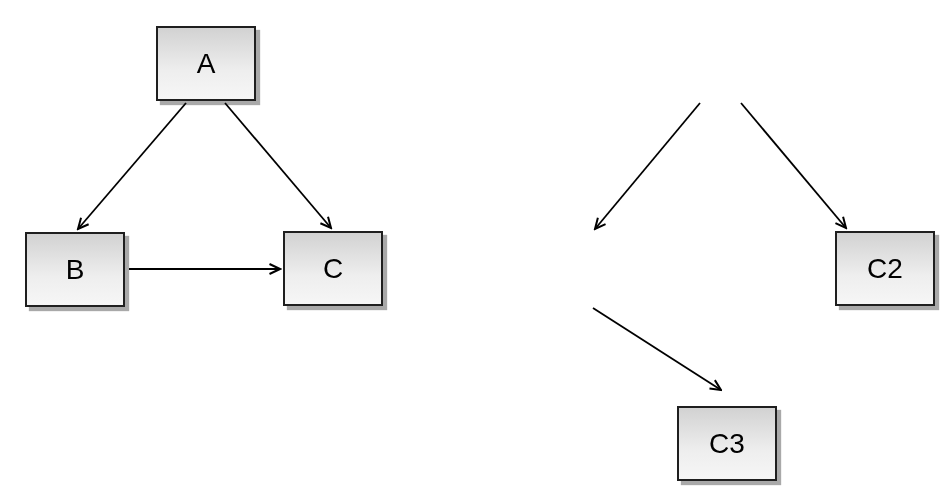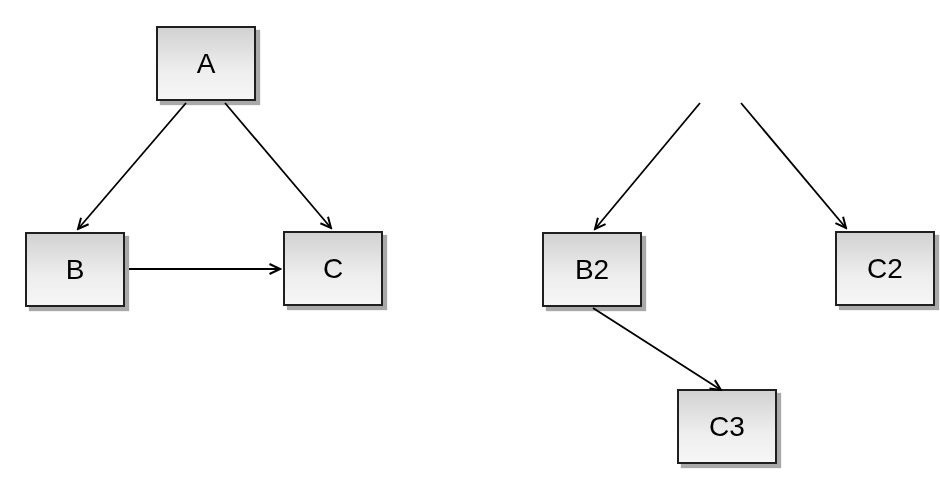--- a/index.html
+++ b/index.html
@@ -33,21 +33,21 @@
     line-height: 1;
     user-select: none;
   }
   
   #node-A  { left: 156px; top: 26px;  }
   #node-B  { left: 25px;  top: 232px; }
   #node-C  { left: 283px; top: 231px; }
   #node-A2 { left: 670px; top: 25px;  }
   #node-B2 { left: 542px; top: 232px; }
   #node-C2 { left: 799px; top: 231px; margin-left: 36px; }
-  #node-C3 { left: 677px; top: 389px; text-align: right; }
+  #node-C3 { left: 677px; top: 406px; text-align: right; }
 
   .edges-layer {
     position: absolute;
     left: 0;
     top: 0;
     pointer-events: none;
   }
   .edge {
     stroke: #000000;
     stroke-width: 1.8;
@@ -62,23 +62,20 @@
   <div class="node" id="node-A">
     <span class="node-label">A</span>
   </div>
   <div class="node" id="node-B">
     <span class="node-label">B</span>
   </div>
   <div class="node" id="node-C">
     <span class="node-label">C</span>
   </div>
 
-  <div class="node" id="node-B2">
-    <span class="node-label">B2</span>
-  </div>
   <div class="node" id="node-C2">
     <span class="node-label">C2</span>
   </div>
   <div class="node" id="node-C3">
     <span class="node-label">C3</span>
   </div>
 
   <svg class="edges-layer" width="940" height="504" viewBox="0 0 940 504">
     <defs>
       <marker id="openArrow" markerUnits="userSpaceOnUse" viewBox="0 0 14 14" markerWidth="14" markerHeight="14" refX="12.5" refY="7" orient="auto">

